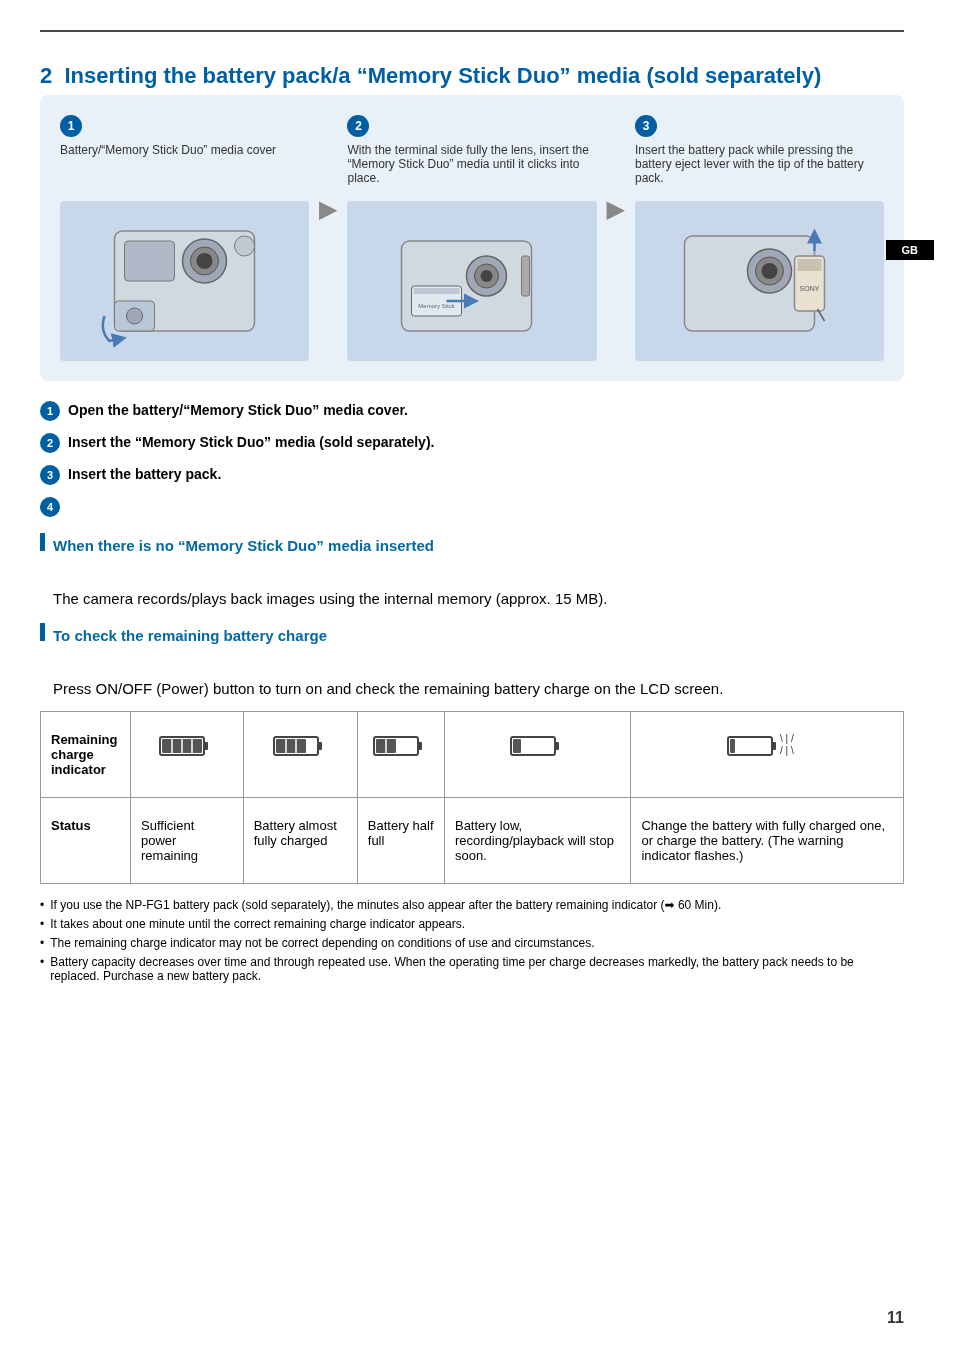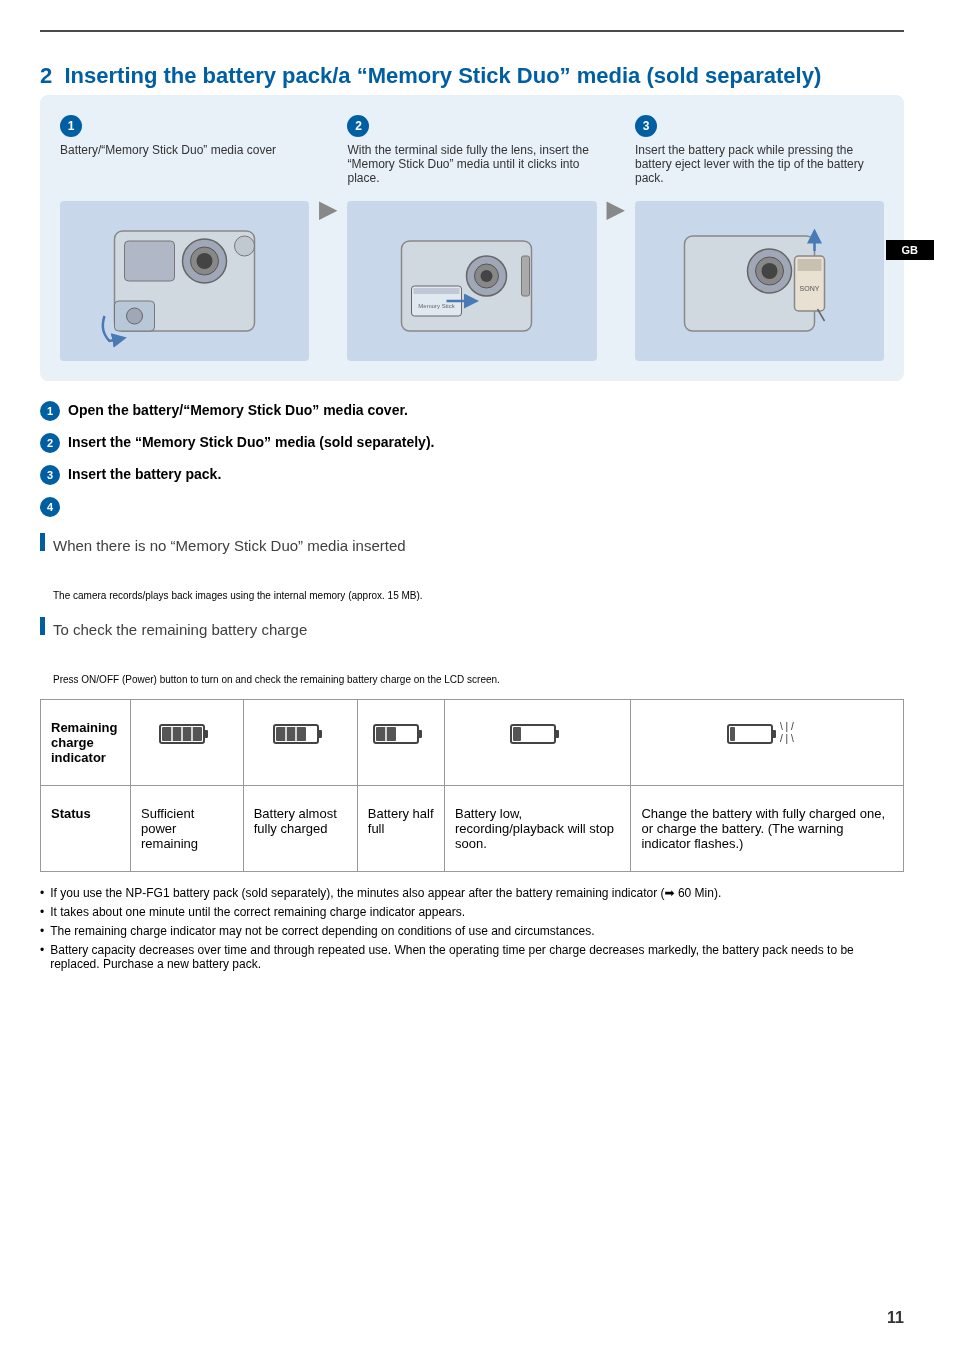--- a/index.html
+++ b/index.html
@@ -132,26 +132,26 @@
     .blue-bar {
       width: 5px;
       height: 18px;
       background: #005fa3;
       margin-right: 8px;
       flex-shrink: 0;
     }
 
     .section-title {
       font-size: 15px;
-      font-weight: normal;
-      color: #404040;
+      font-weight: bold;
+      color: #0369a1;
     }
 
     .section-body {
-      font-size: 10px;
+      font-size: 15px;
       margin-bottom: 14px;
       padding-left: 13px;
       margin-top: 36px;
     }
 
     
     .battery-table {
       width: 100%;
       border-collapse: collapse;
       margin-bottom: 14px;

